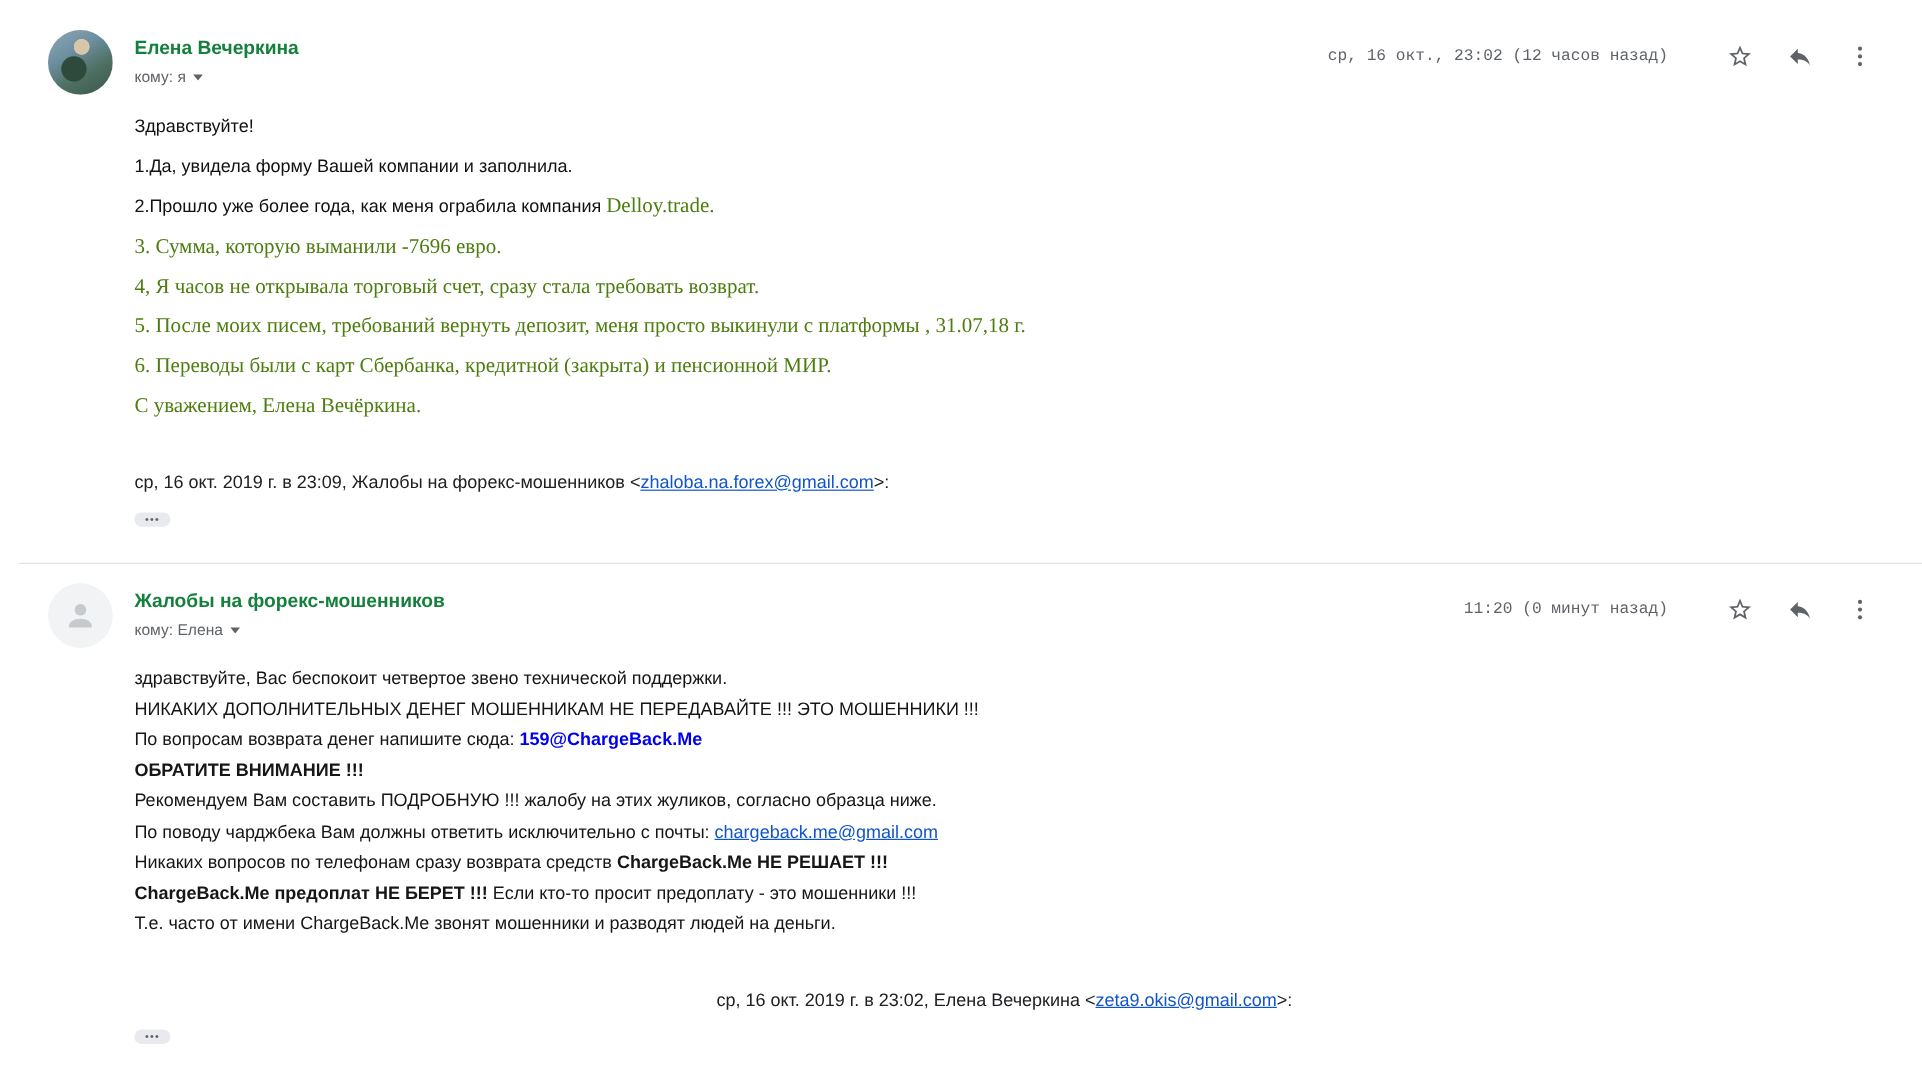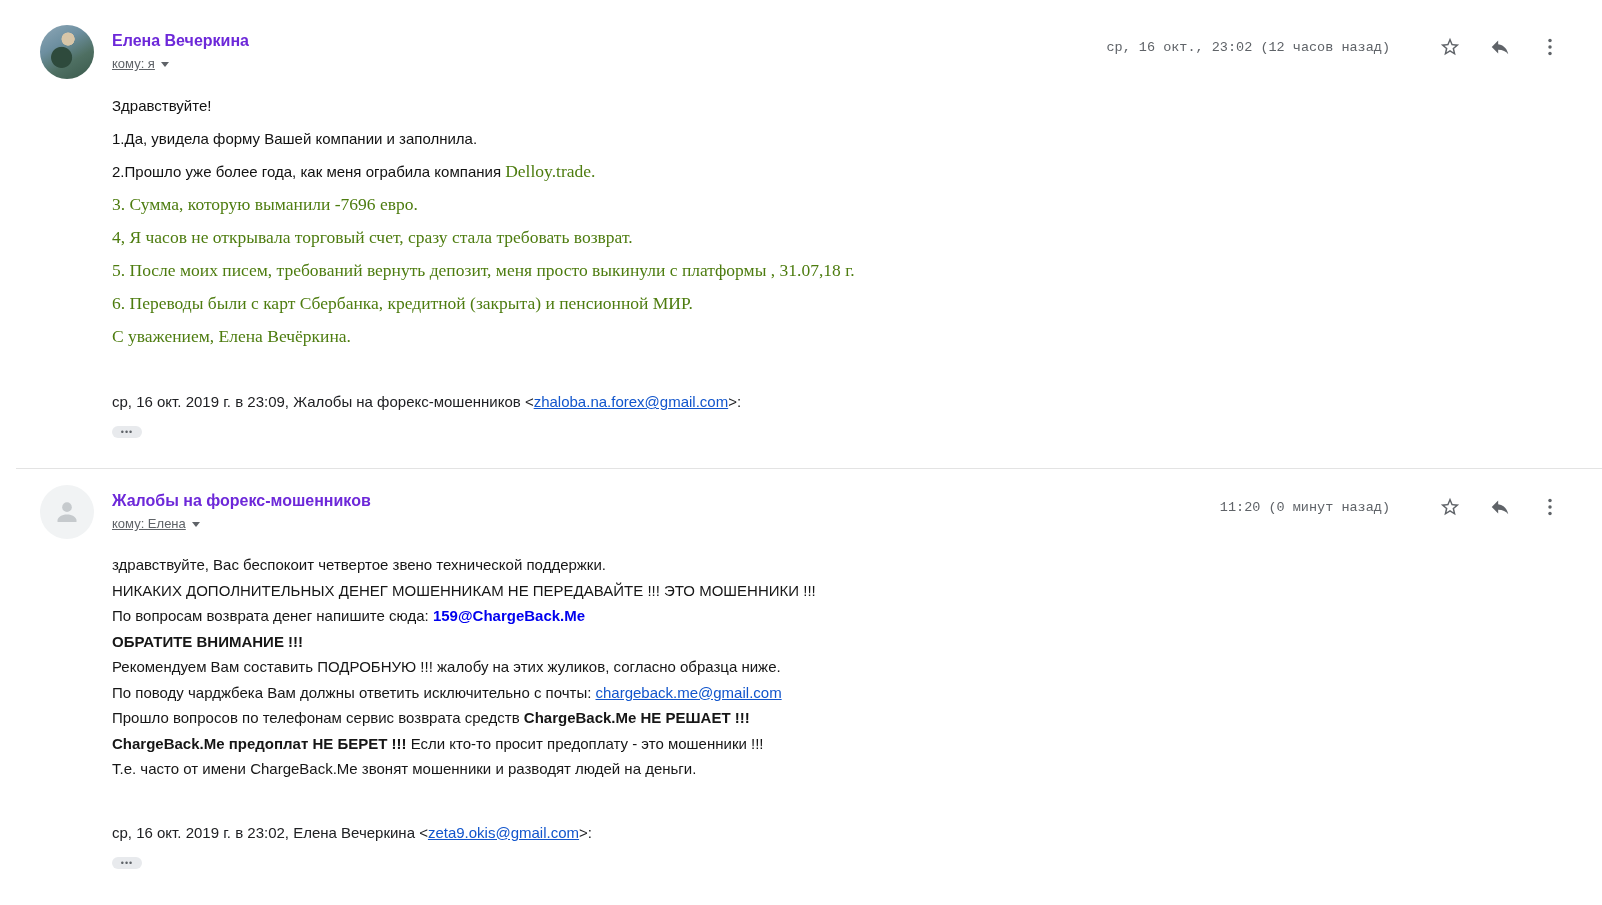--- a/index.html
+++ b/index.html
@@ -10,34 +10,34 @@
   .email-header { display: flex; align-items: flex-start; }
   .avatar { width: 54px; height: 54px; border-radius: 50%; flex: 0 0 54px; overflow: hidden; cursor: pointer; }
   .avatar.photo {
     background:
       radial-gradient(circle at 52% 26%, #d8c6a8 0 13%, rgba(0,0,0,0) 14%),
       radial-gradient(circle at 40% 60%, #2e4a3c 0 22%, rgba(0,0,0,0) 24%),
       linear-gradient(150deg, #8fa8b8 0%, #6d8fa0 35%, #4e6f62 65%, #39584a 100%);
   }
   .avatar.placeholder { background: #f1f3f4; display: flex; align-items: center; justify-content: center; }
   .header-main { margin-left: 18px; flex: 1 1 auto; padding-top: 6px; }
-  .sender-name { font-size: 16px; font-weight: bold; color: #6d28d9; line-height: 20px; }
-  .recipient { margin-top: 5px; font-size: 13px; color: #5f6368; display: inline-flex; align-items: center; gap: 6px; cursor: pointer; text-decoration: underline; }
+  .sender-name { font-size: 16px; font-weight: bold; color: #15803d; line-height: 20px; }
+  .recipient { margin-top: 5px; font-size: 13px; color: #5f6368; display: inline-flex; align-items: center; gap: 6px; cursor: pointer; }
   .caret { width: 0; height: 0; border-left: 4.5px solid transparent; border-right: 4.5px solid transparent; border-top: 5px solid #5f6368; margin-top: 2px; }
   .header-right { display: flex; align-items: center; padding-top: 10px; flex: 0 0 auto; }
   .mail-date { font-size: 13.5px; color: #5f6368; margin-right: 22px; white-space: nowrap; font-family: Liberation Mono, monospace; }
   .icon-btn { width: 24px; height: 24px; margin-left: 26px; cursor: pointer; display: flex; align-items: center; justify-content: center; }
   .icon-btn svg { display: block; }
 
   .email-body { margin-left: 72px; }
   .email-1 .email-body { margin-top: 16px; }
   .email-1 .line { font-size: 15px; line-height: 21px; margin-bottom: 12px; color: #111; }
   .serif, .email-1 .line.serif-line { font-family: Liberation Serif, serif; font-size: 17.5px; color: #4d7c0f; }
   .quote-attr { font-size: 15px; color: #202124; margin-top: 46px; }
-  .email-2 .quote-attr { margin-top: 42px; }
+  .email-2 .quote-attr { margin-top: 42px; text-align: center; }
   a.quote-link { color: #1155cc; text-decoration: underline; cursor: pointer; }
   a.mail-link { color: #0000ee; font-weight: bold; text-decoration: none; cursor: pointer; }
   a.mail-link-underline { color: #1155cc; text-decoration: underline; cursor: pointer; margin-top: 12px; }
 
   .trimmed-btn { margin-top: 16px; width: 30px; height: 12px; background: #e8eaed; border-radius: 6px;
     display: flex; align-items: center; justify-content: center; cursor: pointer;
     font-size: 9px; letter-spacing: 1px; color: #5f6368; line-height: 10px; user-select: none; }
 
   .thread-divider { border: none; border-top: 1px solid #e3e3e3; margin: 30px 0 0 16px; }
 
@@ -137,21 +137,21 @@
     </div>
   </div>
 
   <div class="email-body">
     <div class="line">здравствуйте, Вас беспокоит четвертое звено технической поддержки.</div>
     <div class="line">НИКАКИХ ДОПОЛНИТЕЛЬНЫХ ДЕНЕГ МОШЕННИКАМ НЕ ПЕРЕДАВАЙТЕ !!! ЭТО МОШЕННИКИ !!!</div>
     <div class="line"><span>По вопросам возврата денег напишите сюда: </span><a class="mail-link">159@ChargeBack.Me</a></div>
     <div class="line b">ОБРАТИТЕ ВНИМАНИЕ !!!</div>
     <div class="line">Рекомендуем Вам составить ПОДРОБНУЮ !!! жалобу на этих жуликов, согласно образца ниже.</div>
     <div class="line"><span>По поводу чарджбека Вам должны ответить исключительно с почты: </span><a class="mail-link-underline">chargeback.me@gmail.com</a></div>
-    <div class="line"><span>Прошло вопросов по телефонам сервис возврата средств </span><span class="b">ChargeBack.Me НЕ РЕШАЕТ !!!</span></div>
+    <div class="line"><span>Никаких вопросов по телефонам сразу возврата средств </span><span class="b">ChargeBack.Me НЕ РЕШАЕТ !!!</span></div>
     <div class="line"><span class="b">ChargeBack.Me предоплат НЕ БЕРЕТ !!!</span><span> Если кто-то просит предоплату - это мошенники !!!</span></div>
     <div class="line">Т.е. часто от имени ChargeBack.Me звонят мошенники и разводят людей на деньги.</div>
 
     <div class="quote-attr">
       <span>ср, 16 окт. 2019 г. в 23:02, Елена Вечеркина &lt;</span><a class="quote-link">zeta9.okis@gmail.com</a><span>&gt;:</span>
     </div>
     <div class="trimmed-btn">•••</div>
   </div>
 </div>
 

